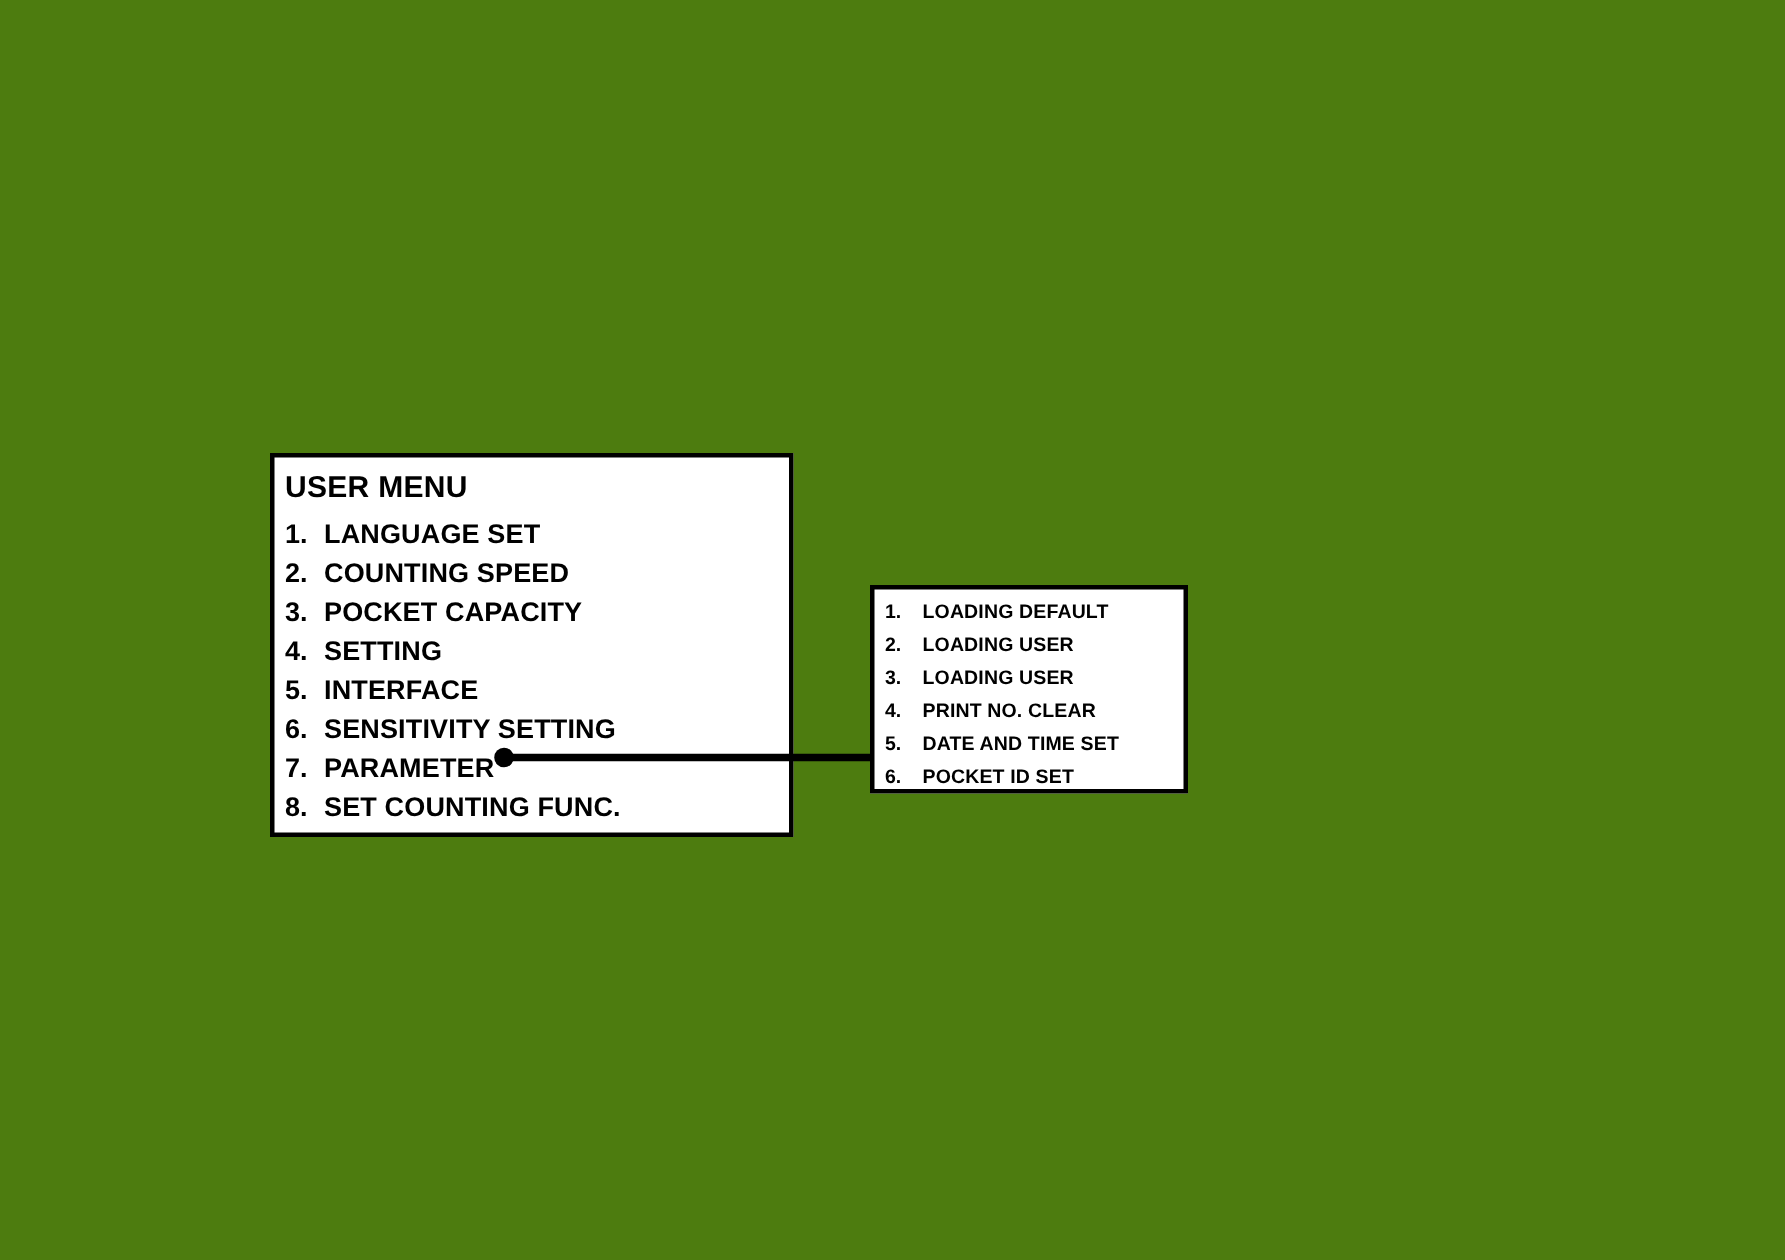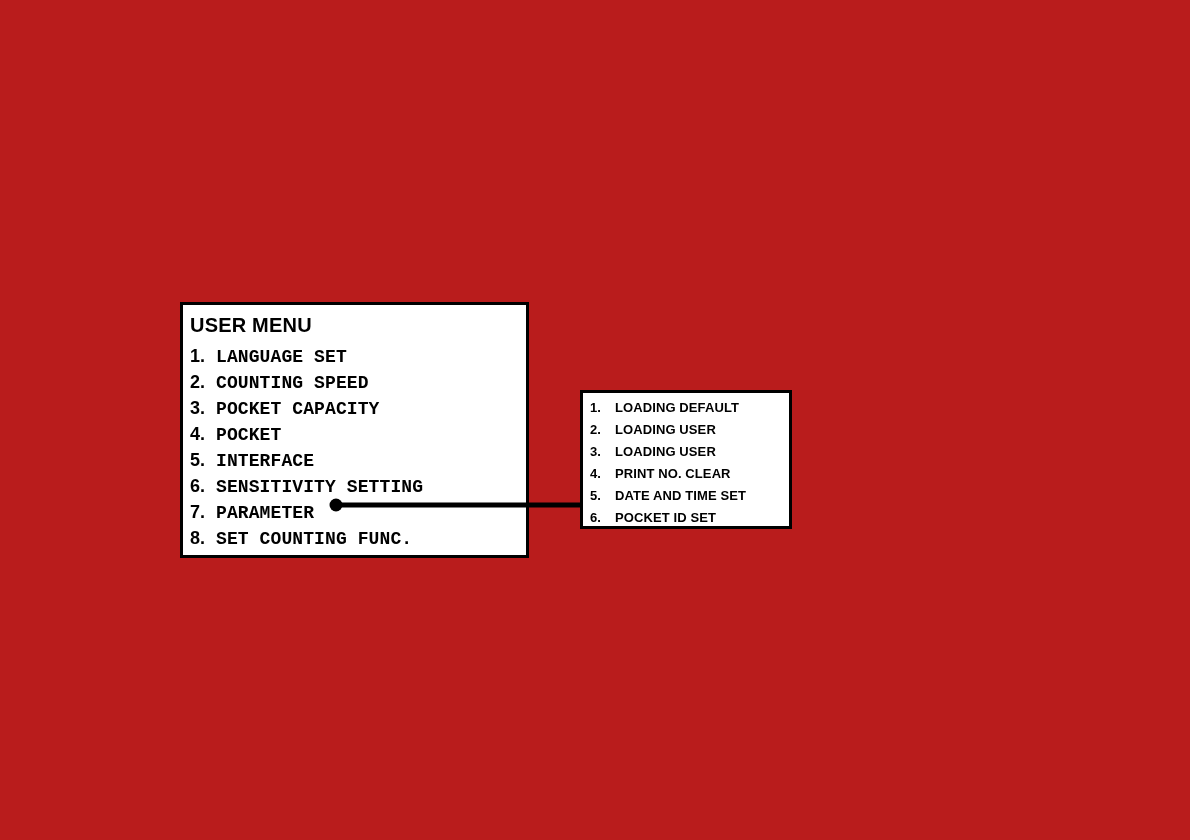--- a/index.html
+++ b/index.html
@@ -5,21 +5,21 @@
 <style>
   html, body {
     margin: 0;
     padding: 0;
     background: #ffffff;
   }
   #canvas {
     position: relative;
     width: 1190px;
     height: 840px;
-    background: #b91c1c;
+    background: #4d7c0f;
     overflow: hidden;
     font-family: "Liberation Sans", sans-serif;
     -webkit-font-smoothing: antialiased;
   }
 
   
   #connector-svg {
     position: absolute;
     left: 0;
     top: 0;
@@ -75,21 +75,20 @@
     box-sizing: border-box;
     font-size: 18px;
     font-weight: bold;
     color: #000000;
   }
   #user-menu-list .row-label {
     font-size: 18px;
     font-weight: bold;
     color: #000000;
     letter-spacing: 0.1px;
-    font-family: Liberation Mono, monospace;
   }
 
   
   #parameter-panel {
     left: 580px;
     top: 390px;
     width: 212px;
     height: 139px;
     padding: 4px 0 0 0;
   }
@@ -142,21 +141,21 @@
       <li class="menu-row">
         <span class="row-num">2.</span>
         <span class="row-label">COUNTING SPEED</span>
       </li>
       <li class="menu-row">
         <span class="row-num">3.</span>
         <span class="row-label">POCKET CAPACITY</span>
       </li>
       <li class="menu-row">
         <span class="row-num">4.</span>
-        <span class="row-label">POCKET</span>
+        <span class="row-label">SETTING</span>
       </li>
       <li class="menu-row">
         <span class="row-num">5.</span>
         <span class="row-label">INTERFACE</span>
       </li>
       <li class="menu-row">
         <span class="row-num">6.</span>
         <span class="row-label">SENSITIVITY SETTING</span>
       </li>
       <li class="menu-row">

